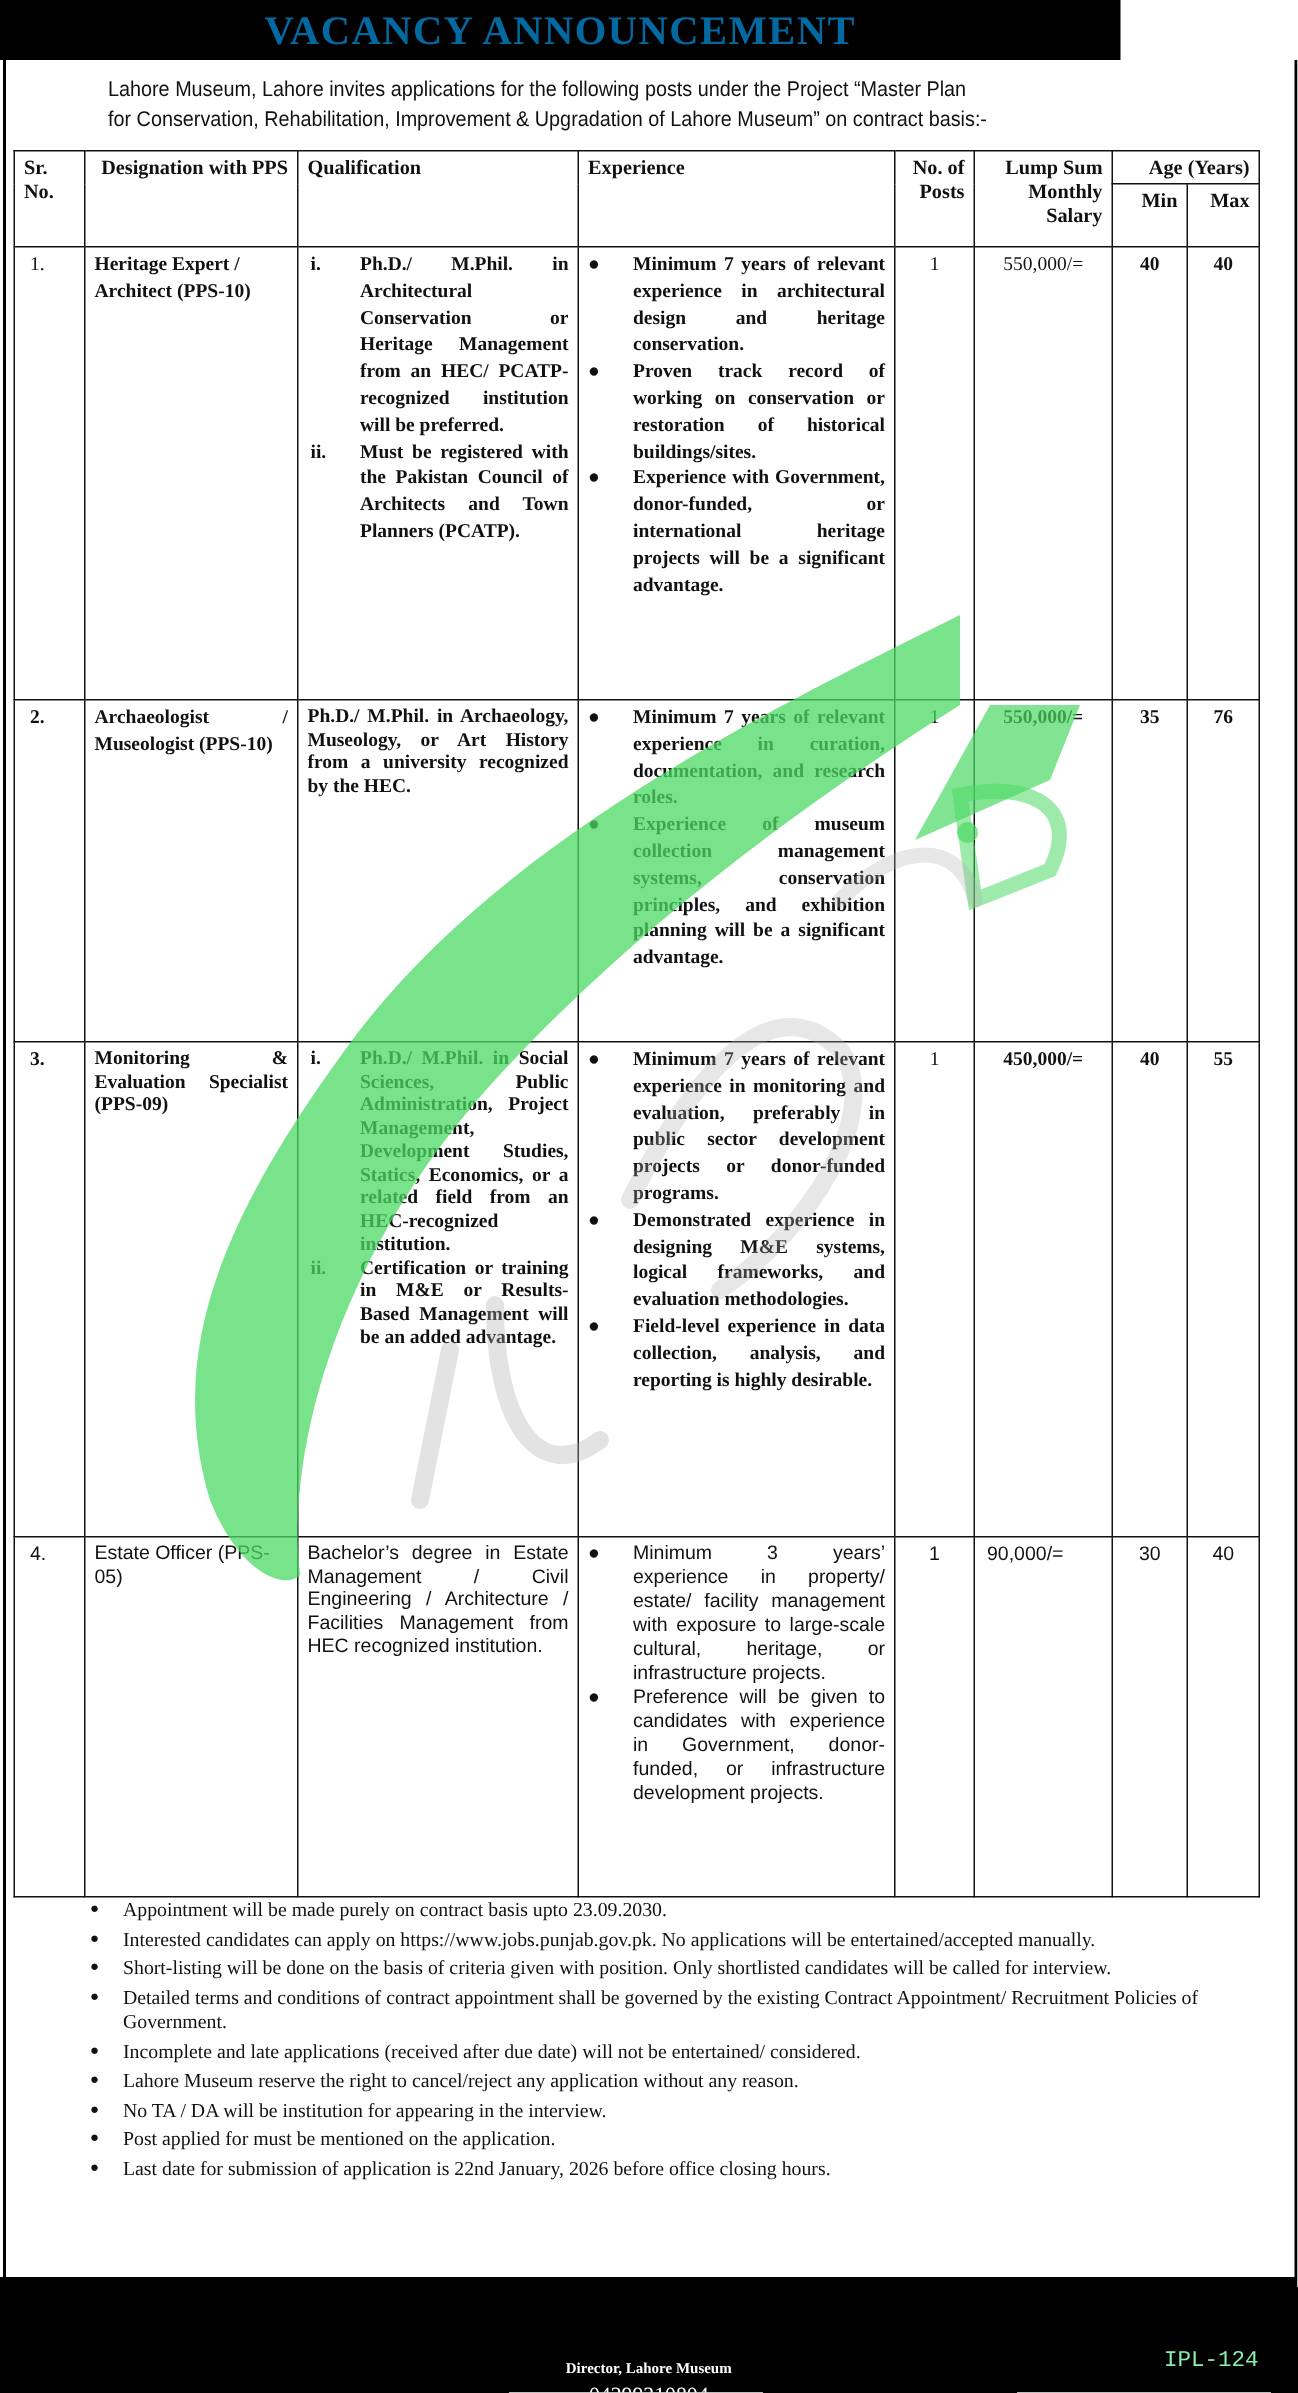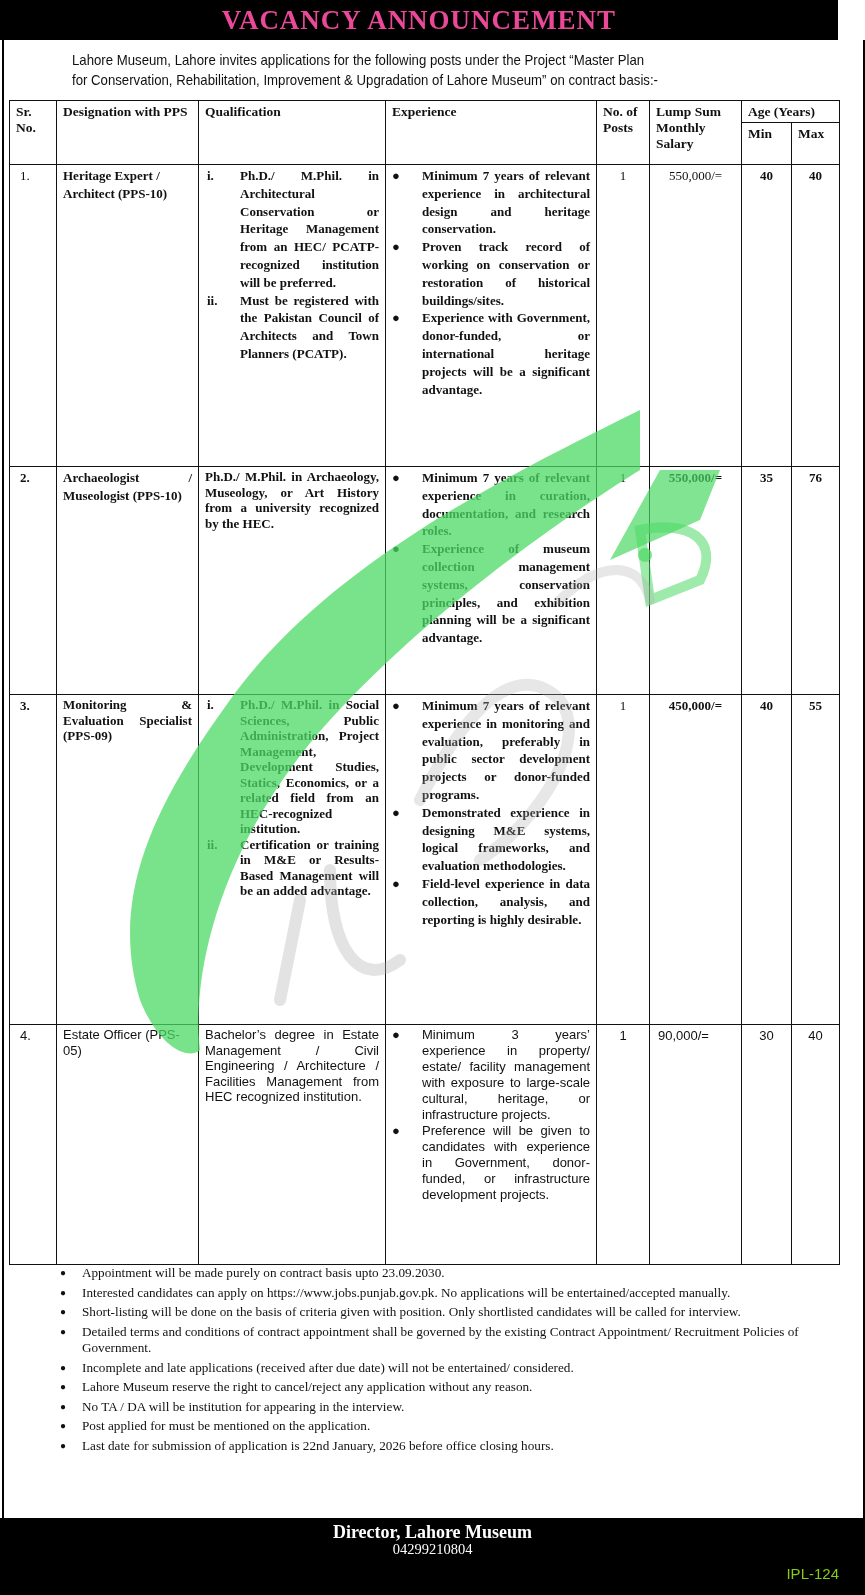--- a/index.html
+++ b/index.html
@@ -1,44 +1,44 @@
 <!DOCTYPE html>
 <html><head>
 <meta charset="utf-8">
 <style>
   html, body { margin: 0; padding: 0; background: #ffffff; }
   body { width: 865px; height: 1595px; position: relative; overflow: hidden; font-family: "Liberation Serif", serif; color: #111; }
   .page { position: absolute; left: 0; top: 0; width: 865px; height: 1595px; }
-  .title-bar { position: absolute; left: 0; top: 0; width: 838px; height: 40px; background: #000; color: #ec4899; text-align: center; font-family: "Liberation Serif", serif; font-weight: bold; font-size: 27px; line-height: 40px; letter-spacing: 1px; }
+  .title-bar { position: absolute; left: 0; top: 0; width: 747px; height: 40px; background: #000; color: #0369a1; text-align: center; font-family: "Liberation Serif", serif; font-weight: bold; font-size: 27px; line-height: 40px; letter-spacing: 1px; }
   .frame { position: absolute; left: 2px; top: 40px; width: 859px; height: 1478px; border-left: 2px solid #000; border-right: 2px solid #000; }
   .intro { position: absolute; left: 72px; top: 50px; width: 740px; font-family: "Liberation Sans", sans-serif; font-size: 14.2px; line-height: 20px; color: #111; transform: scaleX(0.93); transform-origin: left top; white-space: nowrap; }
   table.vac { position: absolute; left: 9px; top: 100px; width: 762px; border-collapse: collapse; table-layout: fixed; font-family: "Liberation Serif", serif; font-size: 13px; line-height: 17.8px; color: #111; }
   table.vac th, table.vac td { border: 1.5px solid #111; vertical-align: top; padding: 2px 6px; }
-  table.vac th { font-weight: bold; font-size: 13.5px; line-height: 16px; text-align: left; padding-top: 3px; }
+  table.vac th { font-weight: bold; font-size: 13.5px; line-height: 16px; text-align: right; padding-top: 3px; }
   table.vac th.left { text-align: left; }
   .sr { text-align: left; padding-left: 10px !important; }
   .bold { font-weight: bold; }
   .just { text-align: justify; }
   .ol-item { display: flex; }
   .ol-num { width: 33px; flex: none; padding-left: 8px; }
   .ol-text { flex: 1; text-align: justify; }
   .ul-item { display: flex; }
   .ul-bullet { width: 30px; flex: none; padding-left: 6px; font-size: 13px; }
   .ul-text { flex: 1; text-align: justify; }
   .center { text-align: center; }
   .row4 td { font-family: "Liberation Sans", sans-serif; font-size: 13px; line-height: 17.8px; transform-origin: left; }
   .notes { position: absolute; left: 60px; top: 1265px; width: 760px; font-family: "Liberation Serif", serif; font-size: 13.2px; line-height: 16.5px; color: #111; }
   .note { display: flex; margin-bottom: 3px; }
   .note-bullet { width: 22px; flex: none; font-size: 10px; line-height: 16.5px; }
   .note-text { flex: 1; }
   .footer { position: absolute; left: 0; top: 1518px; width: 865px; height: 77px; background: #000; color: #fff; }
   .footer-lines { position: absolute; left: 0; top: 6px; width: 865px; text-align: center; font-family: "Liberation Serif", serif; font-size: 14.5px; line-height: 16.5px; font-weight: bold; }
-  .footer-lines .l1 { font-size: 18px; }
+  .footer-lines .l1 { font-size: 10px; margin-top: 48px; }
   .footer-lines div { }
-  .ipl { position: absolute; right: 26px; top: 47px; font-family: Liberation Sans, sans-serif; font-size: 15px; color: #84cc16; }
+  .ipl { position: absolute; right: 26px; top: 47px; font-family: Liberation Mono, monospace; font-size: 15px; color: #86efac; }
   .watermark { position: absolute; left: 0; top: 0; width: 865px; height: 1595px; pointer-events: none; }
 </style>
 </head>
 <body>
 
 <div class="page">
 
   <div class="title-bar">VACANCY ANNOUNCEMENT</div>
 
   <div class="frame"></div>

